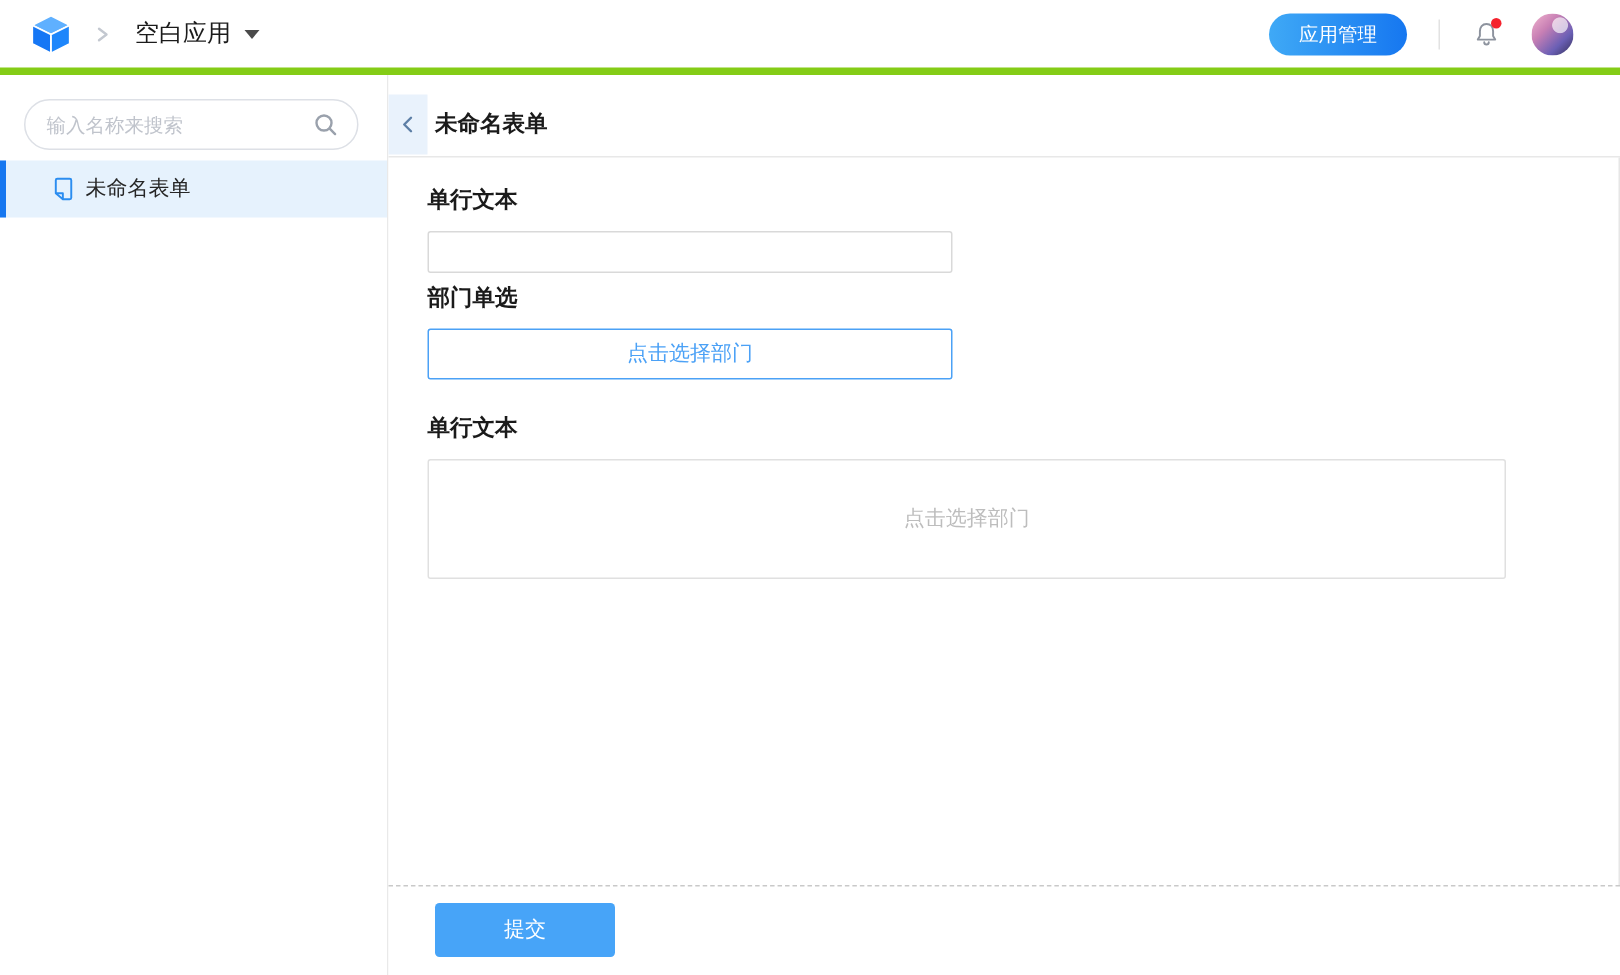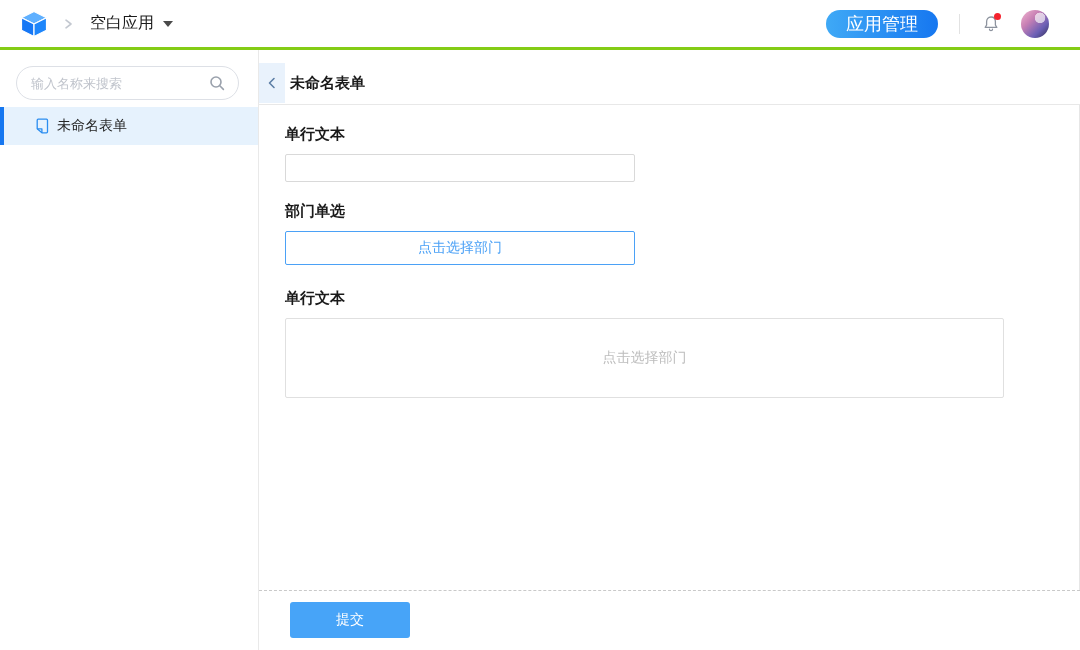--- a/index.html
+++ b/index.html
@@ -2,31 +2,31 @@
 <html style="--accent-blue: #1677f0; --button-blue: #47a4f8; --select-border-blue: #4ba1f6; --selected-item-bg: #e6f2fd; --notification-red: #f5222d;"><head>
 <meta charset="utf-8">
 <style>
   * { margin:0; padding:0; box-sizing:border-box; }
   html,body { width:1080px; height:650px; background:#fff; overflow:hidden;
     font-family:"Liberation Sans", sans-serif; }
   .stage { position:relative; width:1080px; height:650px; background:#fff; }
 
   
   .topbar { position:absolute; top:0; left:0; width:1080px; height:50px;
-    background:#fff; border-bottom:3px solid #84cc16; display:flex; align-items:center; }
+    background:#fff; border-bottom:5px solid #84cc16; display:flex; align-items:center; }
   .logo { margin-left:20px; width:28px; height:28px; display:flex; }
   .crumb-chevron { margin-left:13px; display:flex; }
   .app-name-wrap { margin-left:15px; display:flex; align-items:center; cursor:pointer; }
   .app-name { font-size:16px; color:#1b1b1b; }
   .caret-down { margin-left:9px; width:0; height:0; border-left:5px solid transparent;
     border-right:5px solid transparent; border-top:6px solid #4a4a4a; }
   .topbar-right { margin-left:auto; display:flex; align-items:center; margin-right:31px; }
   .manage-btn { height:28px; padding:0 20px; border:none; border-radius:14px; cursor:pointer;
     background:linear-gradient(90deg, #3fa9f6, var(--accent-blue, #1677f2));
-    color:#fff; font-size:18px; display:flex; align-items:center;
+    color:#fff; font-size:13px; display:flex; align-items:center;
     font-family:Liberation Mono, monospace; }
   .v-divider { width:1px; height:20px; background:#e2e2e2; margin:0 21px; }
   .bell { position:relative; width:20px; height:20px; cursor:pointer; }
   .bell-dot { position:absolute; top:-1px; right:0px; width:7px; height:7px;
     border-radius:50%; background:var(--notification-red, #f5222d); }
   .avatar { margin-left:20px; width:28px; height:28px; border-radius:50%; cursor:pointer;
     background:
       radial-gradient(circle at 68% 28%, rgba(255,255,255,.65) 0 18%, rgba(255,255,255,0) 20%),
       linear-gradient(135deg, #f3b6cf 0%, #c77fb4 35%, #6a5fb5 70%, #332e55 100%); }
 
@@ -53,21 +53,21 @@
   .back-tab { position:absolute; left:0; top:13px; width:26px; height:40px;
     background:#e9f2fc; display:flex; align-items:center; justify-content:center; cursor:pointer; }
   .main-title { position:absolute; left:31px; top:13px; height:40px; line-height:40px;
     font-size:15px; font-weight:700; color:#1a1a1a; }
   .main-body { position:relative; height:485px; border-right:1px solid #e6e6e6;
     padding:20px 0 0 26px; overflow:hidden; }
   .field-label { font-size:15px; font-weight:700; color:#1a1a1a; line-height:17px; }
   .text-input { display:block; margin-top:12px; width:350px; height:28px;
     border:1px solid #d9d9d9; border-radius:2px; padding:0 10px; font-size:14px; color:#333;
     outline:none; font-family:"Liberation Sans", sans-serif; }
-  .label-2 { margin-top:20px; }
+  .label-2 { margin-top:8px; }
   .select-btn { display:block; margin-top:12px; width:350px; height:34px;
     background:#fff; border:1px solid var(--select-border-blue, #4ba1f6);
     color:var(--select-border-blue, #4ba1f6); border-radius:2px; font-size:14px;
     cursor:pointer; font-family:"Liberation Sans", sans-serif; }
   .label-3 { margin-top:24px; }
   .multi-box { margin-top:12px; width:719px; height:80px; border:1px solid #e0e0e0;
     border-radius:2px; display:flex; align-items:center; justify-content:center;
     font-size:14px; color:#bdbdbd; cursor:pointer; background:#fff; }
   .dashed-divider { height:0; border-top:1px dashed #c9c9c9; }
   .main-footer { padding:11px 0 0 31px; }

